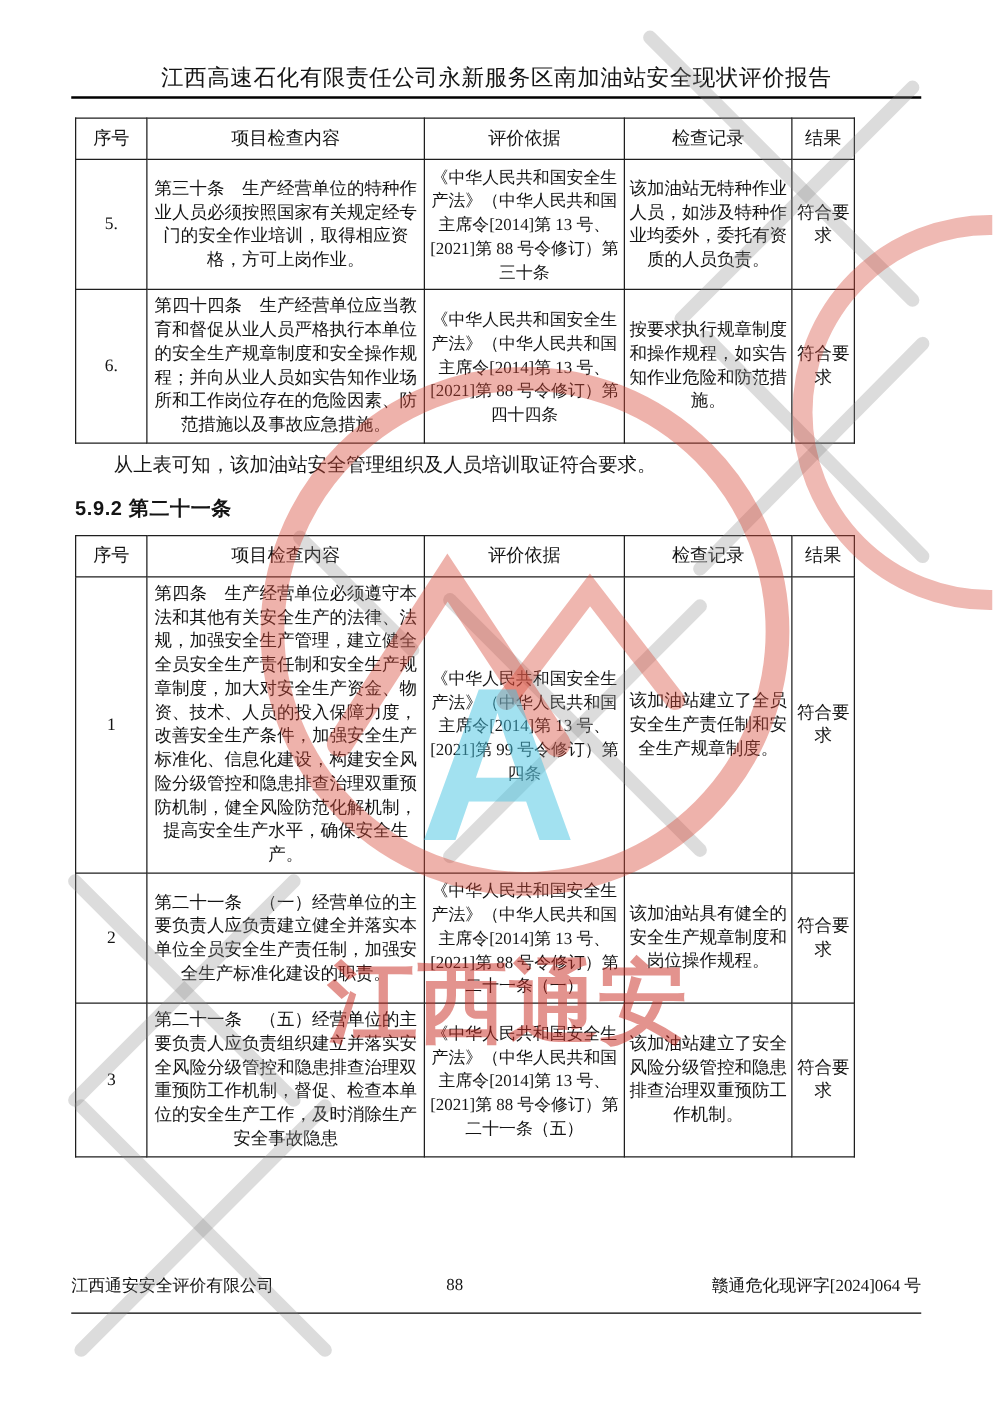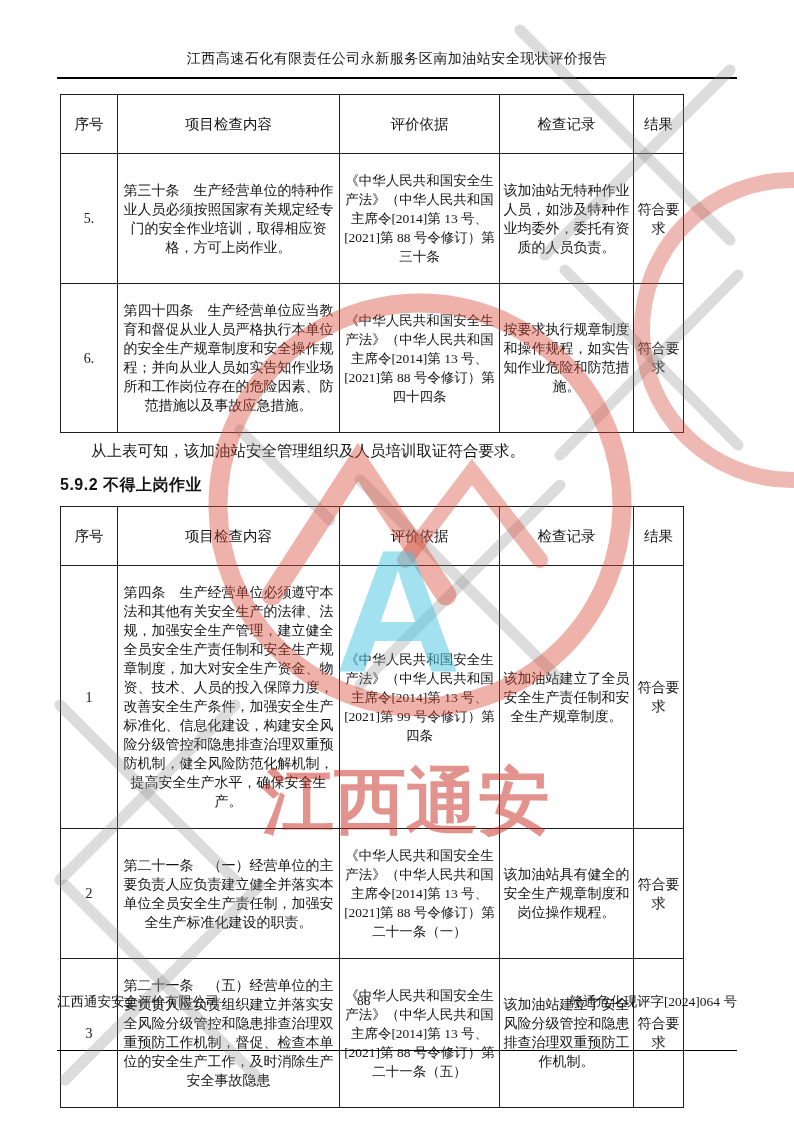--- a/index.html
+++ b/index.html
@@ -3,44 +3,44 @@
 <meta charset="utf-8">
 <style>
   html,body{margin:0;padding:0;}
   body{
     width:794px;height:1123px;position:relative;background:#ffffff;
     font-family:"Liberation Serif","DejaVu Serif",serif;color:#141414;
     overflow:hidden;
   }
   .title{
     position:absolute;top:50px;left:0;width:794px;text-align:center;
-    font-size:14px;letter-spacing:0.5px;
+    font-size:18px;letter-spacing:0.5px;
   }
   .hrule{position:absolute;top:77px;left:57px;width:680px;border-top:2.2px solid #000;}
   .content{position:absolute;top:94px;left:60px;width:677px;}
   table.check{border-collapse:collapse;table-layout:fixed;width:623px;}
   table.check td,table.check th{
     border:1.2px solid #1f1f1f;font-size:14px;line-height:19px;
-    text-align:center;vertical-align:middle;padding:17px 3px;font-weight:normal;
+    text-align:center;vertical-align:middle;padding:4px 3px;font-weight:normal;
     overflow:hidden;
   }
   table.check th{height:24px;font-size:14.5px;}
   table.check td.basis{font-size:13.5px;line-height:19px;}
   .para{
     margin:7px 0 0 0;font-size:15.5px;line-height:22px;text-indent:2em;width:650px;
   }
   .heading{
     margin:13px 0 0 0;font-size:16px;font-weight:bold;
     font-family:"Liberation Sans","DejaVu Sans",sans-serif;letter-spacing:0.5px;
   }
   .caption{margin:11px 0 0 0;width:677px;text-align:center;font-size:15.5px;}
   .t2{margin-top:10px;}
   .frule{position:absolute;top:1050px;left:57px;width:680px;border-top:1.5px solid #000;}
   .footer{
-    position:absolute;top:993px;left:57px;width:680px;display:flex;
+    position:absolute;top:1020px;left:57px;width:680px;display:flex;
     justify-content:space-between;align-items:baseline;font-size:13.5px;
   }
   .footer .pageno{position:absolute;left:300px;}
   .wm{position:absolute;top:0;left:0;z-index:5;pointer-events:none;}
   .r0{height:164px;} .r1{height:92px;} .r2{height:110px;}
   .s0{height:218px;} .s1{height:95px;} .s2{height:110px;}
   .numcol{width:57px;} .contcol{width:222px;} .basiscol{width:160px;}
   .reccol{width:134px;} .rescol{width:50px;}
 </style>
 </head>
@@ -79,21 +79,21 @@
       <td>第四十四条　生产经营单位应当教育和督促从业人员严格执行本单位的安全生产规章制度和安全操作规程；并向从业人员如实告知作业场所和工作岗位存在的危险因素、防范措施以及事故应急措施。</td>
       <td class="basis">《中华人民共和国安全生产法》（中华人民共和国主席令[2014]第 13 号、[2021]第 88 号令修订）第四十四条</td>
       <td>按要求执行规章制度和操作规程，如实告知作业危险和防范措施。</td>
       <td>符合要求</td>
     </tr>
   </tbody>
     </table>
 
   <div class="para">从上表可知，该加油站安全管理组织及人员培训取证符合要求。</div>
 
-  <div class="heading">5.9.2 不得上岗作业</div>
+  <div class="heading">5.9.2 第二十一条</div>
 
 
   <table class="check t2">
     <colgroup>
       <col class="numcol">
         <col class="contcol">
         <col class="basiscol">
         <col class="reccol">
         <col class="rescol">
     </colgroup>

